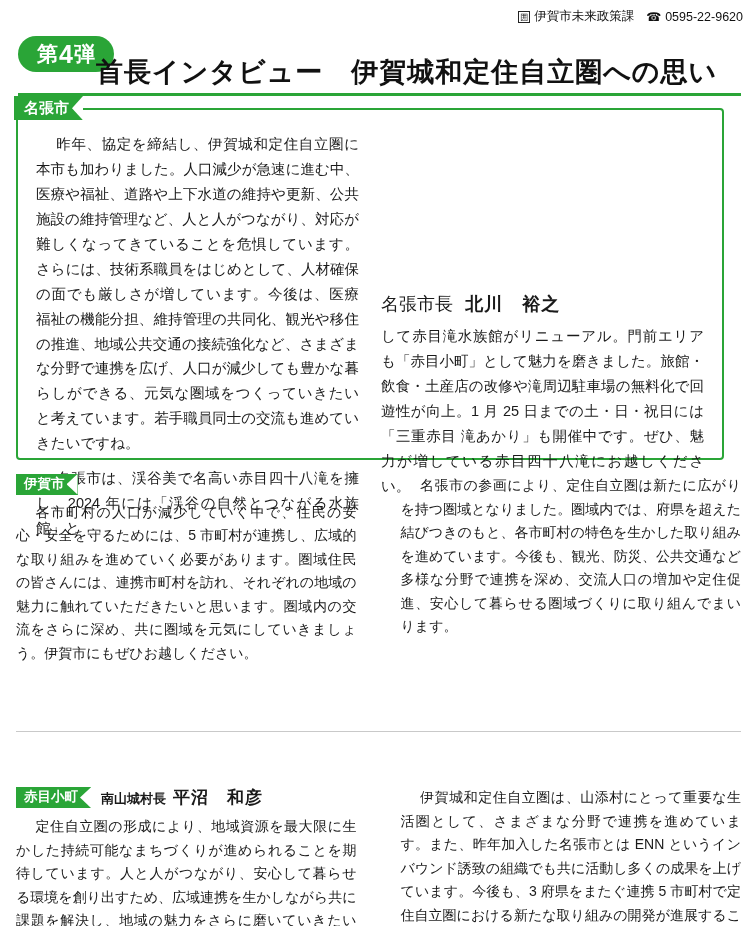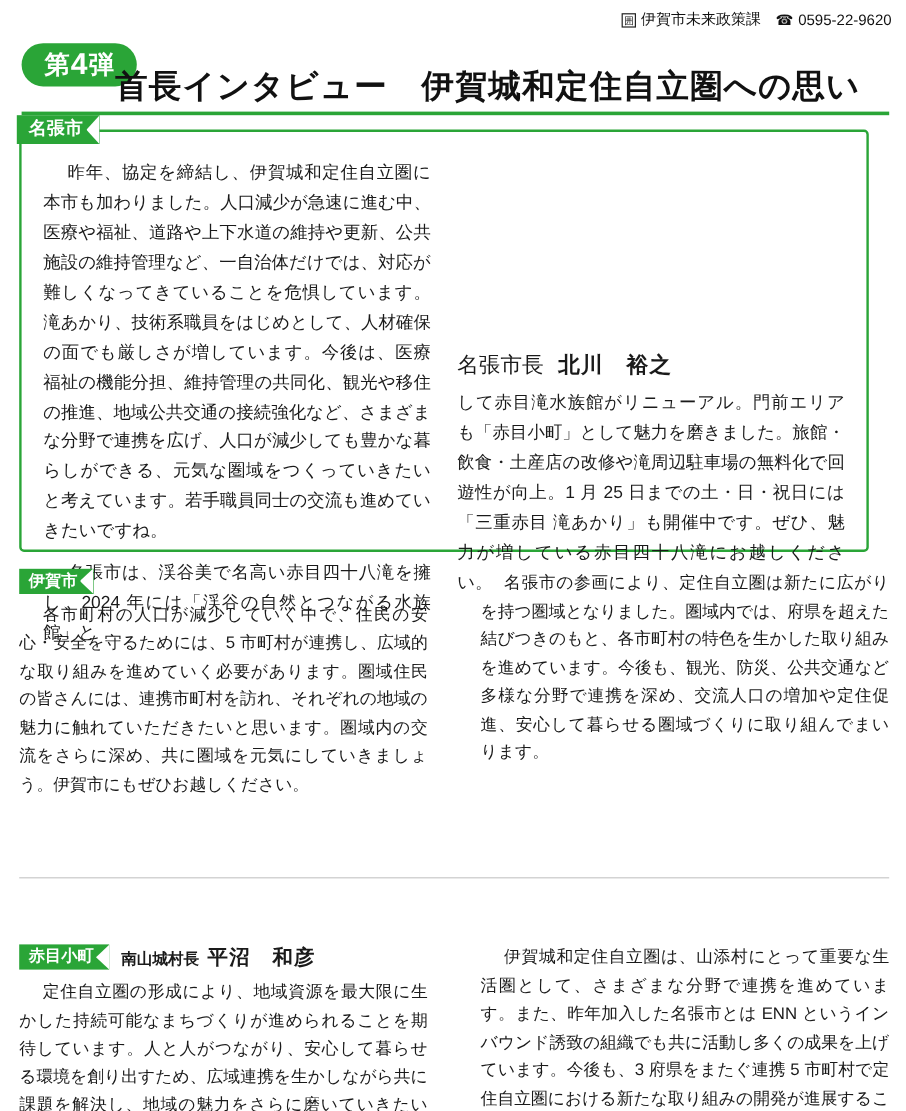--- a/index.html
+++ b/index.html
@@ -147,21 +147,21 @@
     <div class="main-title">首長インタビュー　伊賀城和定住自立圏への思い</div>
     <div class="title-rule"></div>
   </div>
 
   <div class="nabari-box">
     <div class="nabari-flag">
       <span class="flag">名張市</span>
     </div>
     <div class="nabari-body">
       <div class="col">
-        <p class="ptext indent">昨年、協定を締結し、伊賀城和定住自立圏に本市も加わりました。人口減少が急速に進む中、医療や福祉、道路や上下水道の維持や更新、公共施設の維持管理など、一自治体だけでは、対応が難しくなってきていることを危惧しています。滝あかり、技術系職員をはじめとして、人材確保の面でも厳しさが増しています。今後は、医療福祉の機能分担、維持管理の共同化、観光や移住の推進、地域公共交通の接続強化など、さまざまな分野で連携を広げ、人口が減少しても豊かな暮らしができる、元気な圏域をつくっていきたいと考えています。若手職員同士の交流も進めていきたいですね。</p>
+        <p class="ptext indent">昨年、協定を締結し、伊賀城和定住自立圏に本市も加わりました。人口減少が急速に進む中、医療や福祉、道路や上下水道の維持や更新、公共施設の維持管理など、人と人がつながり、対応が難しくなってきていることを危惧しています。さらには、技術系職員をはじめとして、人材確保の面でも厳しさが増しています。今後は、医療福祉の機能分担、維持管理の共同化、観光や移住の推進、地域公共交通の接続強化など、さまざまな分野で連携を広げ、人口が減少しても豊かな暮らしができる、元気な圏域をつくっていきたいと考えています。若手職員同士の交流も進めていきたいですね。</p>
         <p class="ptext indent">名張市は、渓谷美で名高い赤目四十八滝を擁し、2024 年には「渓谷の自然とつながる水族館」と</p>
       </div>
       <div class="col right-col-pad">
         <p class="mayor-line">
           <span class="post">名張市長</span>
           <span class="name">北川　裕之</span>
         </p>
         <p class="ptext">して赤目滝水族館がリニューアル。門前エリアも「赤目小町」として魅力を磨きました。旅館・飲食・土産店の改修や滝周辺駐車場の無料化で回遊性が向上。1 月 25 日までの土・日・祝日には「三重赤目 滝あかり」も開催中です。ぜひ、魅力が増している赤目四十八滝にお越しください。</p>
       </div>
     </div>

